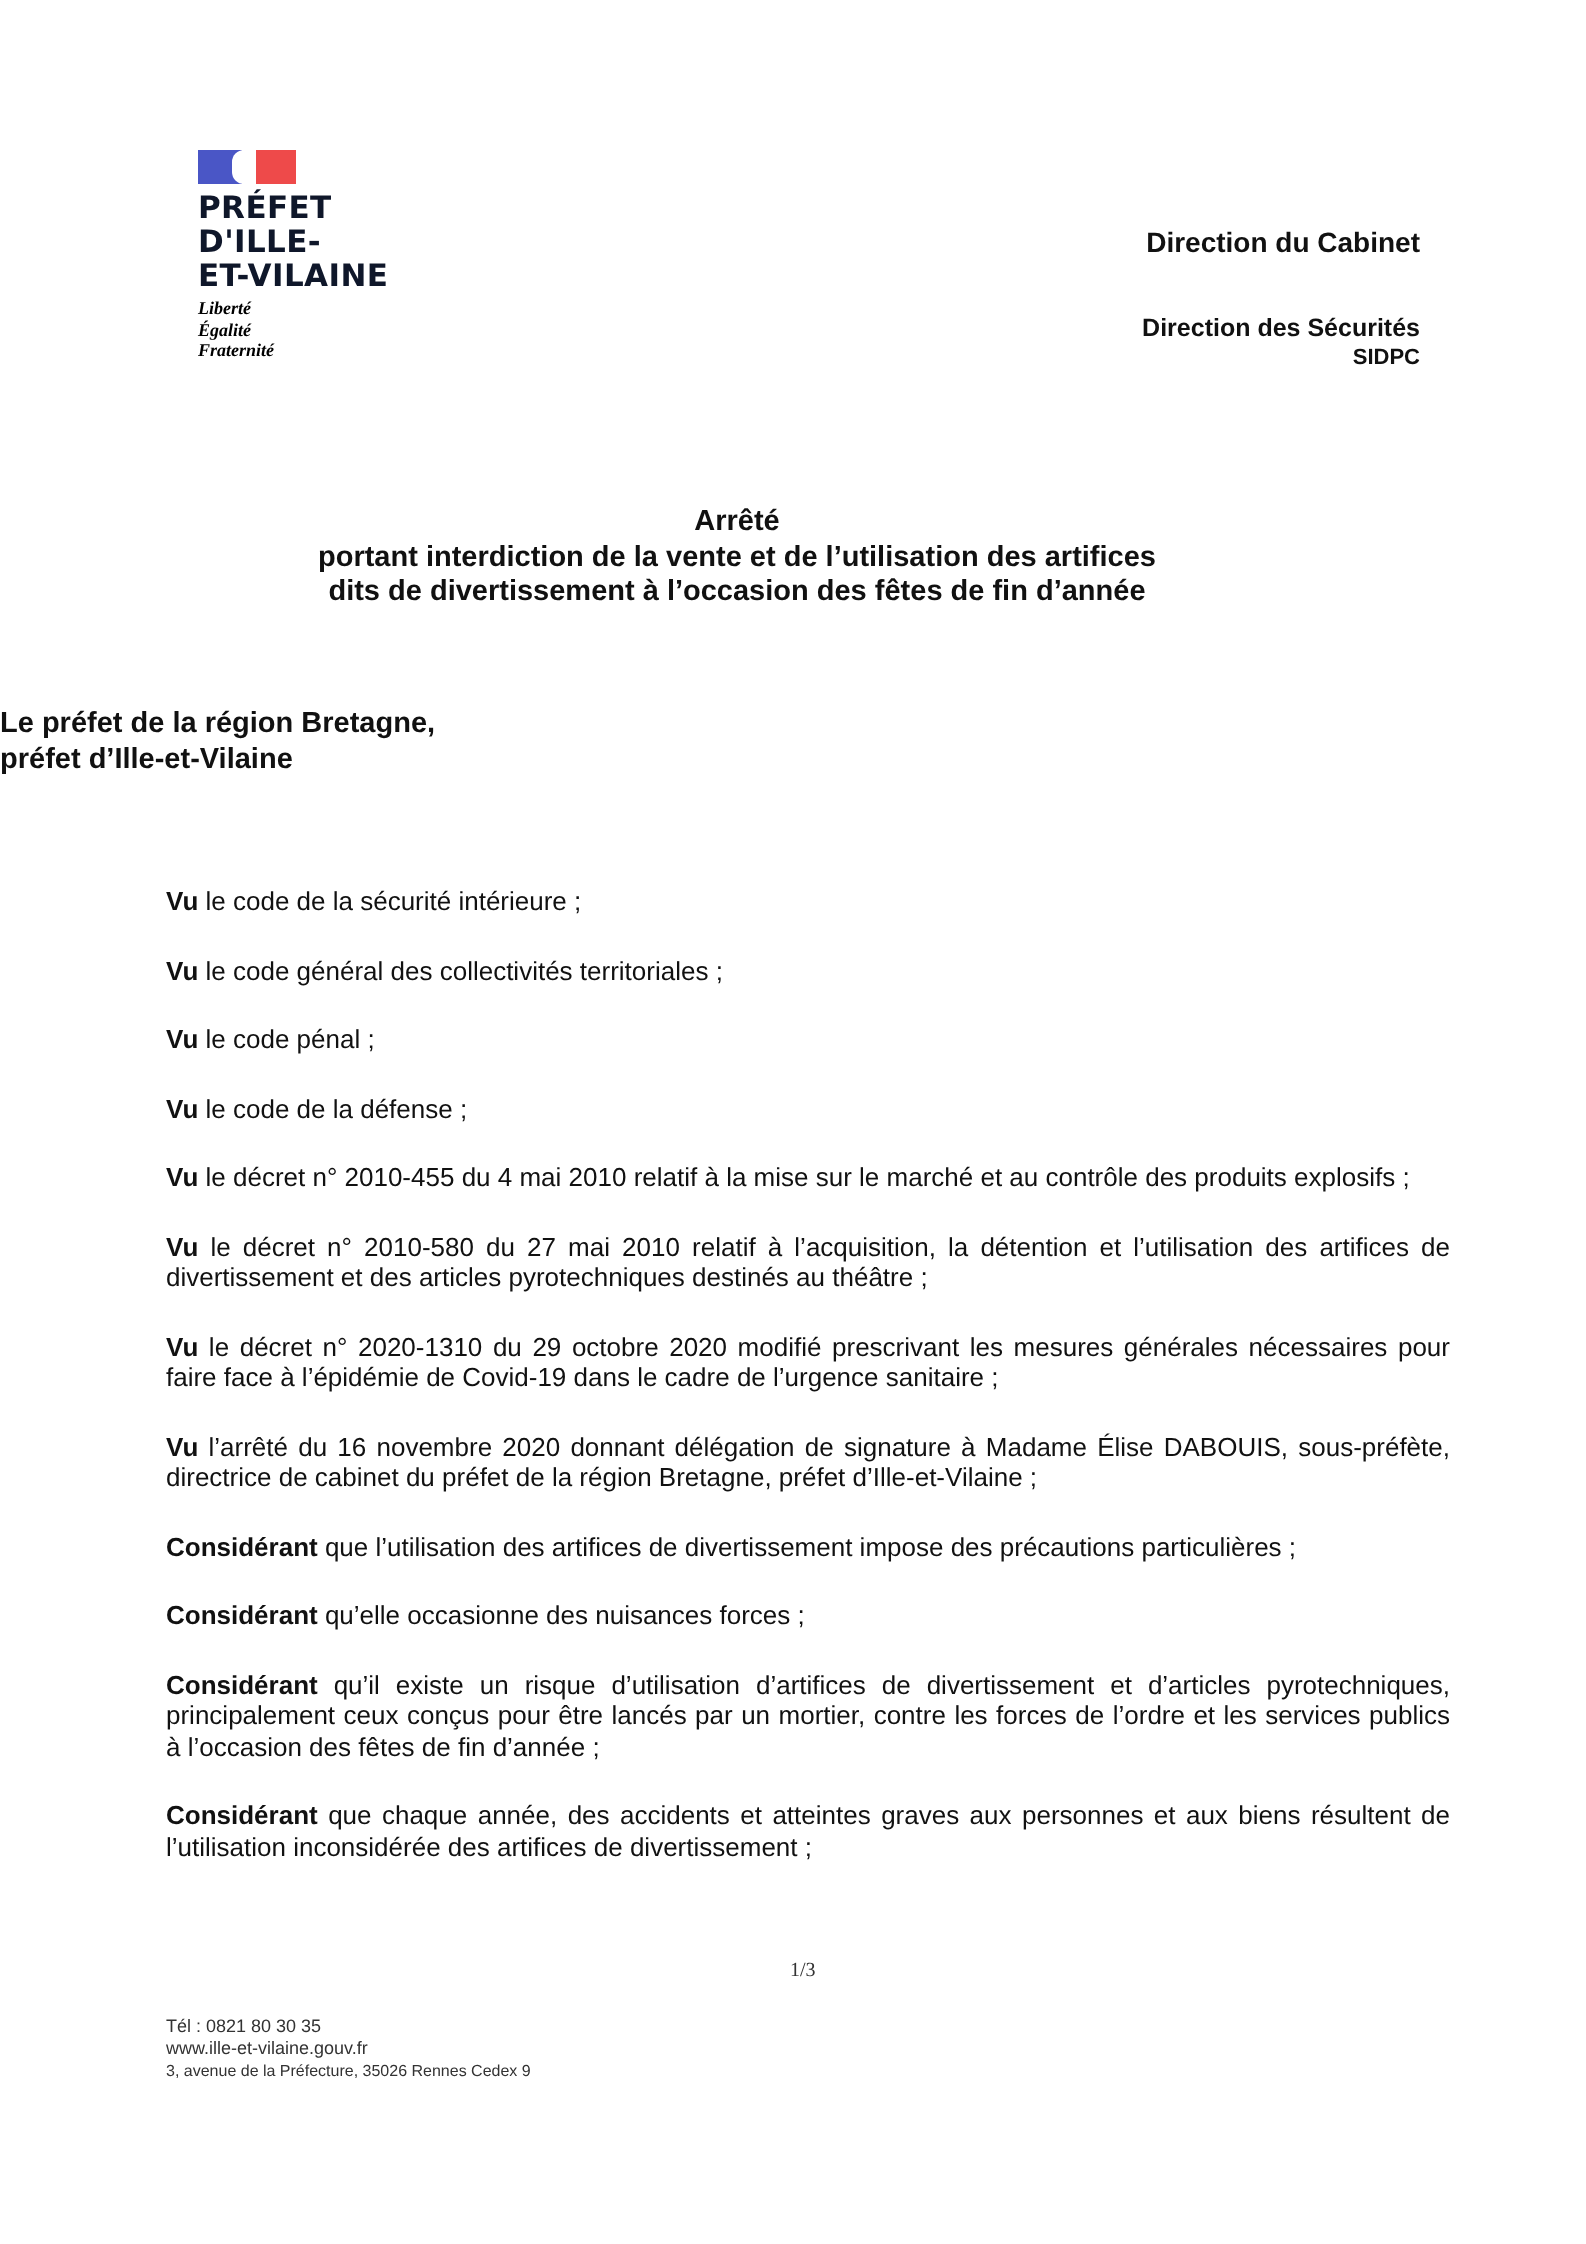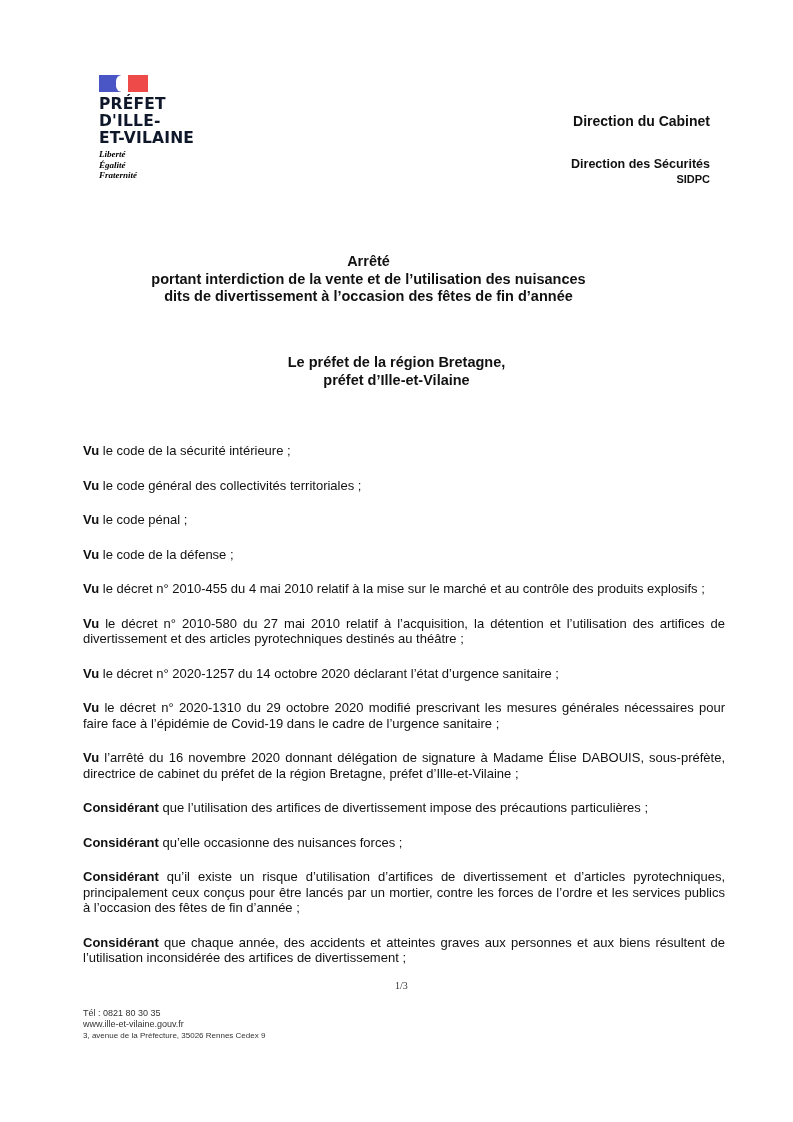--- a/index.html
+++ b/index.html
@@ -9,21 +9,21 @@
   .flag .blue { position:absolute; left:0; top:0; width:22px; height:17px; background:#4a56c6; }
   .flag .white { position:absolute; left:17px; top:0; width:12px; height:17px; background:#fff; border-radius:6px; }
   .flag .red { position:absolute; left:29px; top:0; width:20px; height:17px; background:#ee4a4a; }
   .logo-title { margin-top:4px; font-family:"DejaVu Sans", sans-serif; font-weight:bold; font-size:15.5px; line-height:17px; letter-spacing:0.2px; color:#0f172a; }
   .motto { margin-top:2px; font-family:"Liberation Serif", serif; font-style:italic; font-weight:bold; font-size:9px; line-height:10.5px; color:#000; }
   .header-right { position:absolute; right:83px; top:113px; text-align:right; font-weight:bold; }
   .header-right .l1 { font-size:14px; line-height:16px; }
   .header-right .l2 { font-size:12.5px; line-height:15px;margin-top:28px; }
   .header-right .l3 { font-size:11px; line-height:14px; }
   .title-block { position:absolute; left:0; width:737px; top:253px; text-align:center; font-weight:bold; font-size:14.5px; line-height:17.5px; }
-  .prefect-block { position:absolute; left:0; width:793px; top:353px; text-align:center; font-weight:bold; font-size:14.5px; line-height:18px; }
+  .prefect-block { position:absolute; left:0; width:793px; top:353px; font-weight:bold; font-size:14.5px; line-height:18px; }
   .body { position:absolute; left:83px; width:642px; top:443px; font-size:13px; line-height:15.5px; }
   .para { margin:0 0 19px 0; text-align:justify; }
   .para b { font-weight:bold; }
   .footer { position:absolute; left:83px; top:1008px; font-size:9px; line-height:11px; color:#333; }
   .footer .addr { font-size:8px; }
   .page-num { position:absolute; left:395px; top:980px; font-family:"Liberation Serif", serif; font-size:10px; color:#333; }
 </style>
 </head>
 <body>
 
@@ -46,37 +46,36 @@
 </div>
 
 <div class="header-right">
   <div class="l1">Direction du Cabinet</div>
   <div class="l2">Direction des Sécurités</div>
   <div class="l3">SIDPC</div>
 </div>
 
 <div class="title-block">
   <div>Arrêté</div>
-  <div>portant interdiction de la vente et de l’utilisation des nuisances</div>
+  <div>portant interdiction de la vente et de l’utilisation des artifices</div>
   <div>dits de divertissement à l’occasion des fêtes de fin d’année</div>
 </div>
 
 <div class="prefect-block">
   <div>Le préfet de la région Bretagne,</div>
   <div>préfet d’Ille-et-Vilaine</div>
 </div>
 
 <div class="body">
   <p class="para"><b>Vu</b><span> le code de la sécurité intérieure ;</span></p>
   <p class="para"><b>Vu</b><span> le code général des collectivités territoriales ;</span></p>
   <p class="para"><b>Vu</b><span> le code pénal ;</span></p>
   <p class="para"><b>Vu</b><span> le code de la défense ;</span></p>
   <p class="para"><b>Vu</b><span> le décret n° 2010-455 du 4 mai 2010 relatif à la mise sur le marché et au contrôle des produits explosifs ;</span></p>
   <p class="para"><b>Vu</b><span> le décret n° 2010-580 du 27 mai 2010 relatif à l’acquisition, la détention et l’utilisation des artifices de divertissement et des articles pyrotechniques destinés au théâtre ;</span></p>
-  <p class="para"><b>Vu</b><span> le décret n° 2020-1257 du 14 octobre 2020 déclarant l’état d’urgence sanitaire ;</span></p>
   <p class="para"><b>Vu</b><span> le décret n° 2020-1310 du 29 octobre 2020 modifié prescrivant les mesures générales nécessaires pour faire face à l’épidémie de Covid-19 dans le cadre de l’urgence sanitaire ;</span></p>
   <p class="para"><b>Vu</b><span> l’arrêté du 16 novembre 2020 donnant délégation de signature à Madame Élise DABOUIS, sous-préfète, directrice de cabinet du préfet de la région Bretagne, préfet d’Ille-et-Vilaine ;</span></p>
   <p class="para"><b>Considérant</b><span> que l’utilisation des artifices de divertissement impose des précautions particulières ;</span></p>
   <p class="para"><b>Considérant</b><span> qu’elle occasionne des nuisances forces ;</span></p>
   <p class="para"><b>Considérant</b><span> qu’il existe un risque d’utilisation d’artifices de divertissement et d’articles pyrotechniques, principalement ceux conçus pour être lancés par un mortier, contre les forces de l’ordre et les services publics à l’occasion des fêtes de fin d’année ;</span></p>
   <p class="para"><b>Considérant</b><span> que chaque année, des accidents et atteintes graves aux personnes et aux biens résultent de l’utilisation inconsidérée des artifices de divertissement ;</span></p>
 </div>
 
 <div class="footer">
   <div>Tél : 0821 80 30 35</div>

